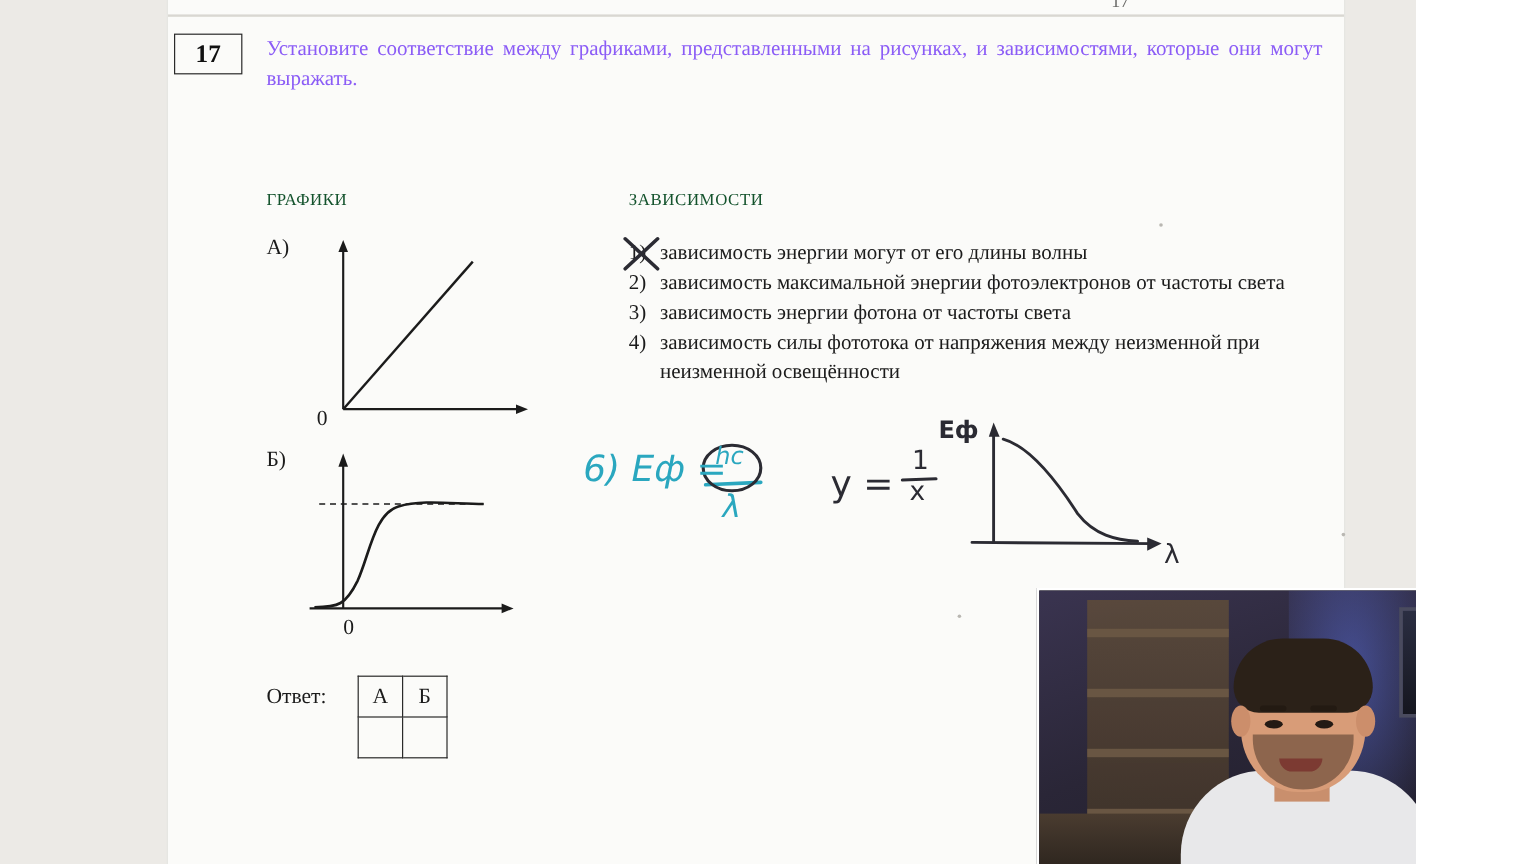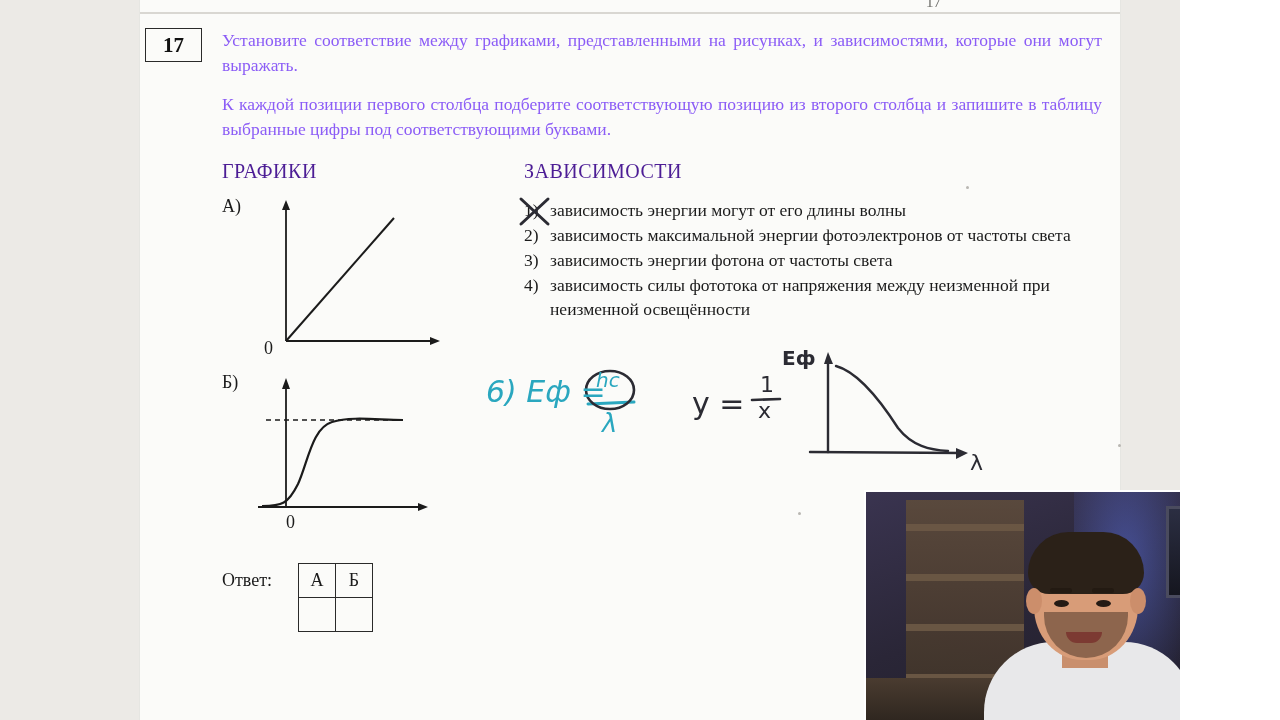--- a/index.html
+++ b/index.html
@@ -72,23 +72,23 @@
     font-size: 17.5px;
     line-height: 25px;
     text-align: justify;
     text-justify: inter-word;
   }
   #p1 { left: 222px; top: 28px; width: 880px; }
   #p2 { left: 222px; top: 92px; width: 880px; }
 
   .col-head {
     position: absolute;
-    font-size: 20px;
+    font-size: 14px;
     letter-spacing: 0.5px;
-    color: #4c1d95;
+    color: #14532d;
   }
   #h-graphs { left: 222px; top: 160px; }
   #h-dep { left: 524px; top: 160px; }
 
   
   .dep-list {
     position: absolute;
     left: 524px;
     top: 198px;
     width: 586px;
@@ -267,21 +267,20 @@
   <div class="side-right"></div>
 
   <div class="sheet">
     <div class="top-rule" style="left:0;width:980px;"></div>
     <div class="corner-mark">17</div>
   </div>
 
   <div class="task-num">17</div>
 
   <div class="para" id="p1">Установите соответствие между графиками, представленными на рисунках, и зависимостями, которые они могут выражать.</div>
-  <div class="para" id="p2">К каждой позиции первого столбца подберите соответствующую позицию из второго столбца и запишите в таблицу выбранные цифры под соответствующими буквами.</div>
 
   <div class="col-head" id="h-graphs">ГРАФИКИ</div>
   <div class="col-head" id="h-dep">ЗАВИСИМОСТИ</div>
 
   <div class="dep-list">
     <div class="dep-item">
       <span class="dep-num">1)</span>
       <span class="dep-text">зависимость энергии могут от его длины волны</span>
     </div>
     <div class="dep-item">

